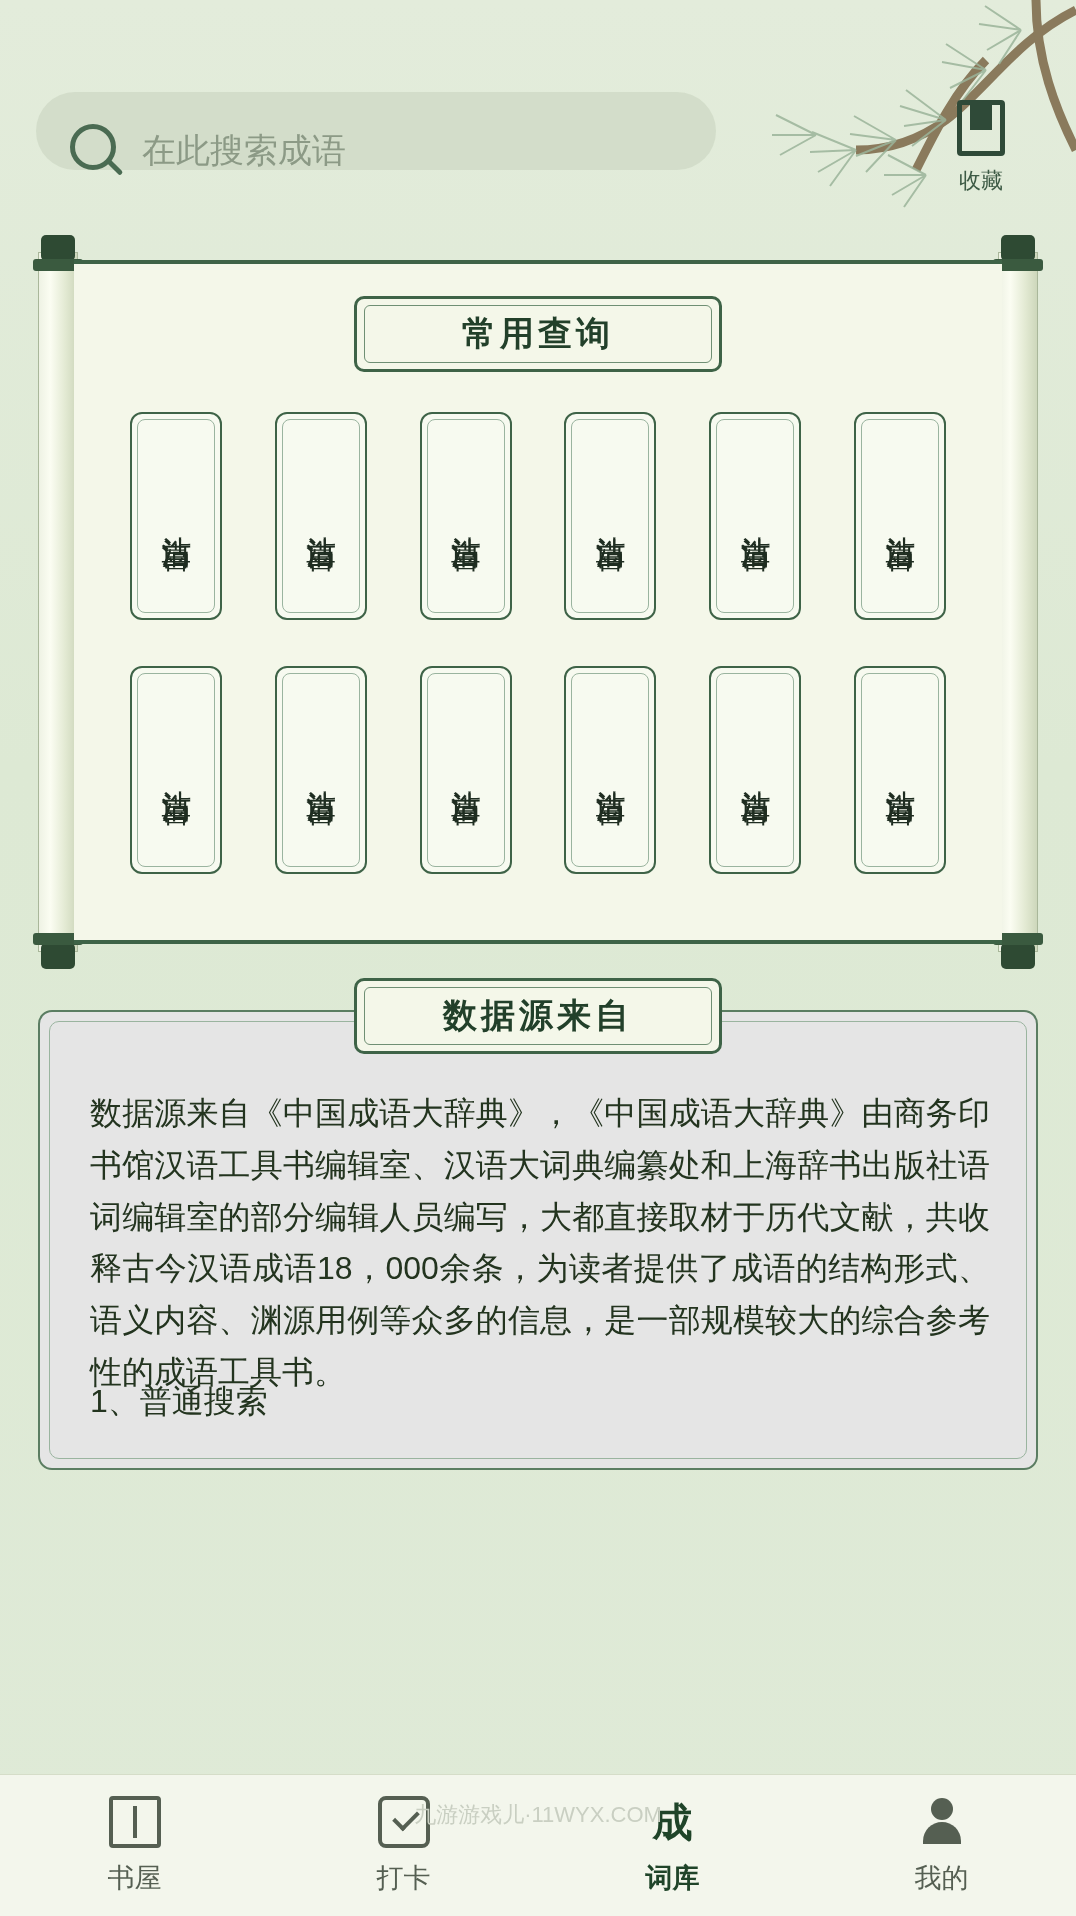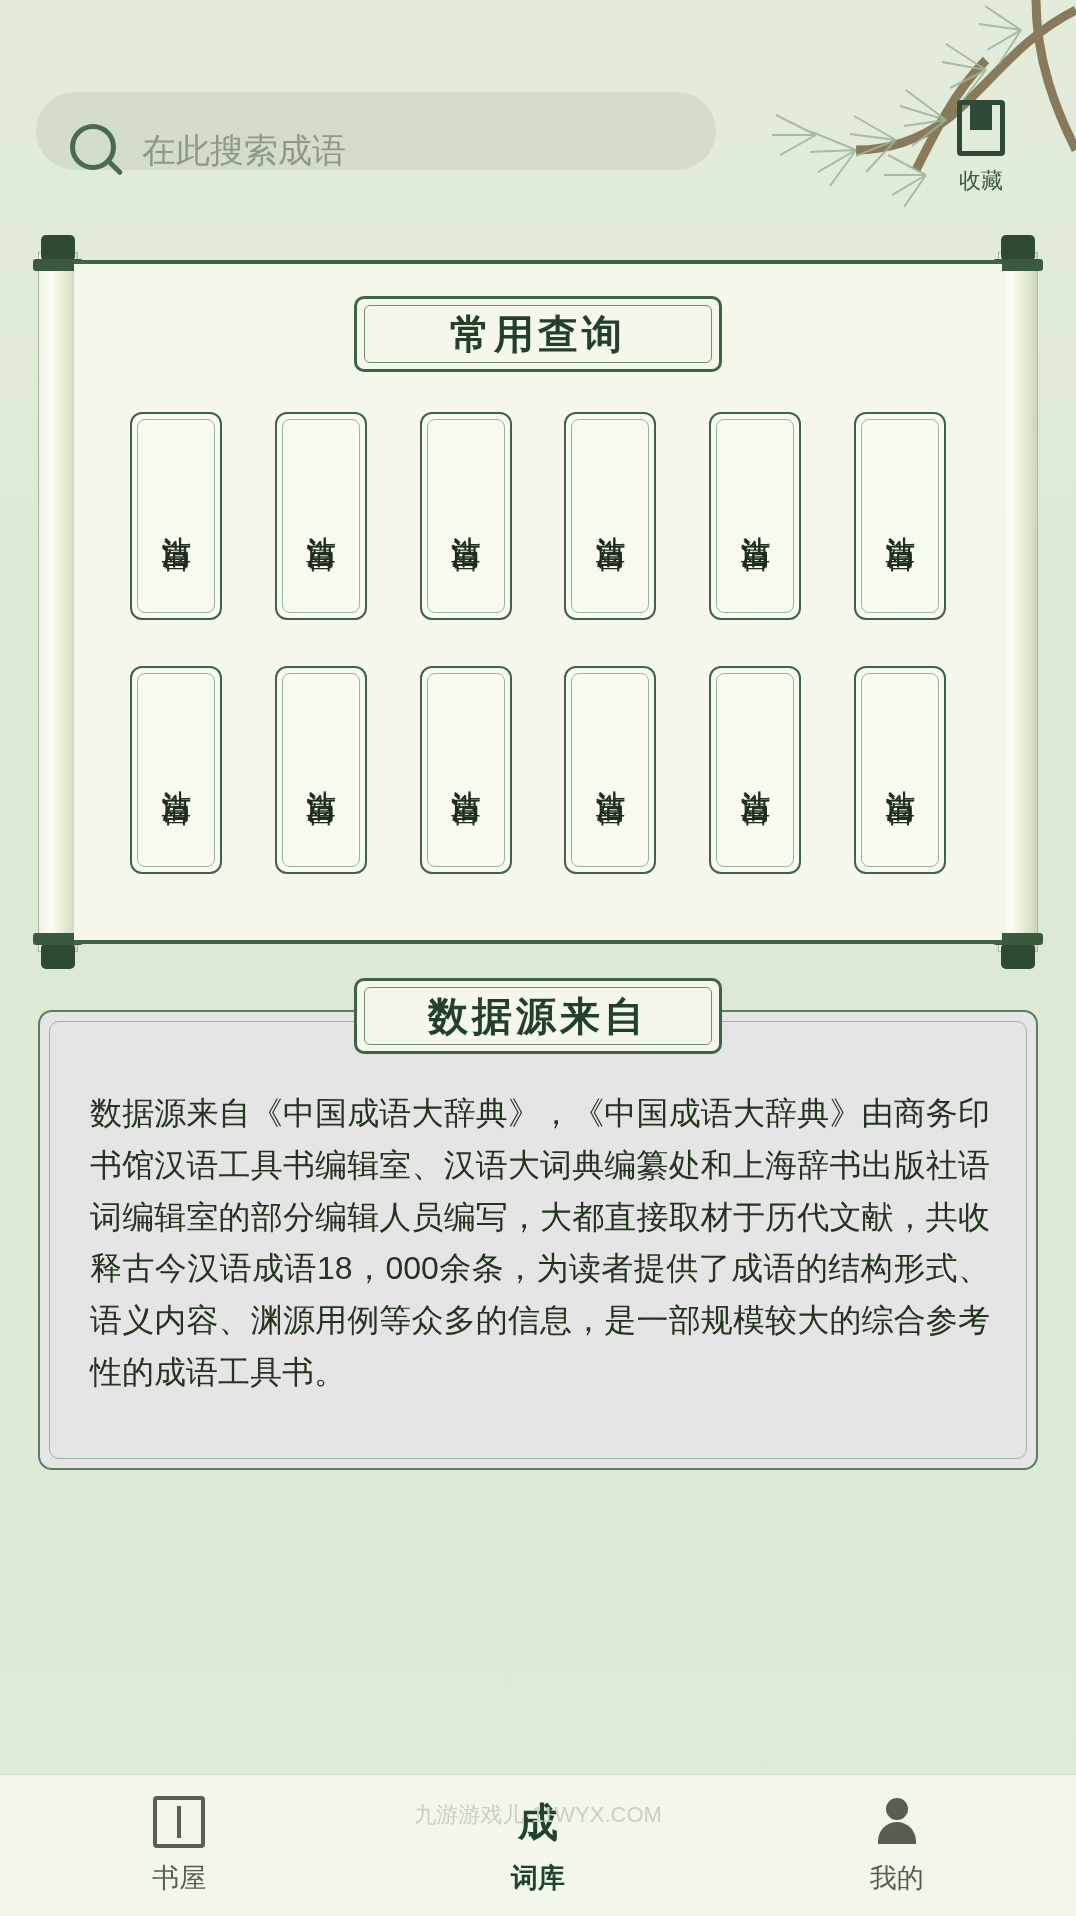--- a/index.html
+++ b/index.html
@@ -166,21 +166,21 @@
     z-index: 6;
   }
   .plaque:before {
     content: "";
     position: absolute;
     left: 7px; right: 7px; top: 6px; bottom: 6px;
     border: 1px solid #6f8f74;
     border-radius: 6px;
   }
   .plaque span {
-    font-size: 40px;
+    font-size: 34px;
     font-weight: bold;
     color: #22402a;
     letter-spacing: 4px;
     position: relative;
   }
   .plaque-common { top: 32px; }
 
   
   .tiles {
     position: absolute;
@@ -435,32 +435,37 @@
         <div class="tile">
             <span class="tile-text">沾沾自喜</span>
           </div>
       </div>
     </div>
   </div>
 </div>
 
 <div class="instructions">
   <div class="instr-body">数据源来自《中国成语大辞典》，《中国成语大辞典》由商务印书馆汉语工具书编辑室、汉语大词典编纂处和上海辞书出版社语词编辑室的部分编辑人员编写，大都直接取材于历代文献，共收释古今汉语成语18，000余条，为读者提供了成语的结构形式、语义内容、渊源用例等众多的信息，是一部规模较大的综合参考性的成语工具书。</div>
+  <div class="instr-body instr-sub" style="top:330px">1、普通搜索</div>
 </div>
 <div class="plaque plaque-usage">
   <span>数据源来自</span>
 </div>
 
 <div class="watermark">九游游戏儿·11WYX.COM</div>
 
 <div class="tabbar">
   <div class="tab">
     <div class="ic ic-book"></div>
     <div class="tab-label">书屋</div>
   </div>
+  <div class="tab">
+    <div class="ic ic-check"></div>
+    <div class="tab-label">打卡</div>
+  </div>
   <div class="tab active">
     <div class="ic ic-word">成</div>
     <div class="tab-label">词库</div>
   </div>
   <div class="tab">
     <div class="ic ic-person"></div>
     <div class="tab-label">我的</div>
   </div>
 </div>
 

